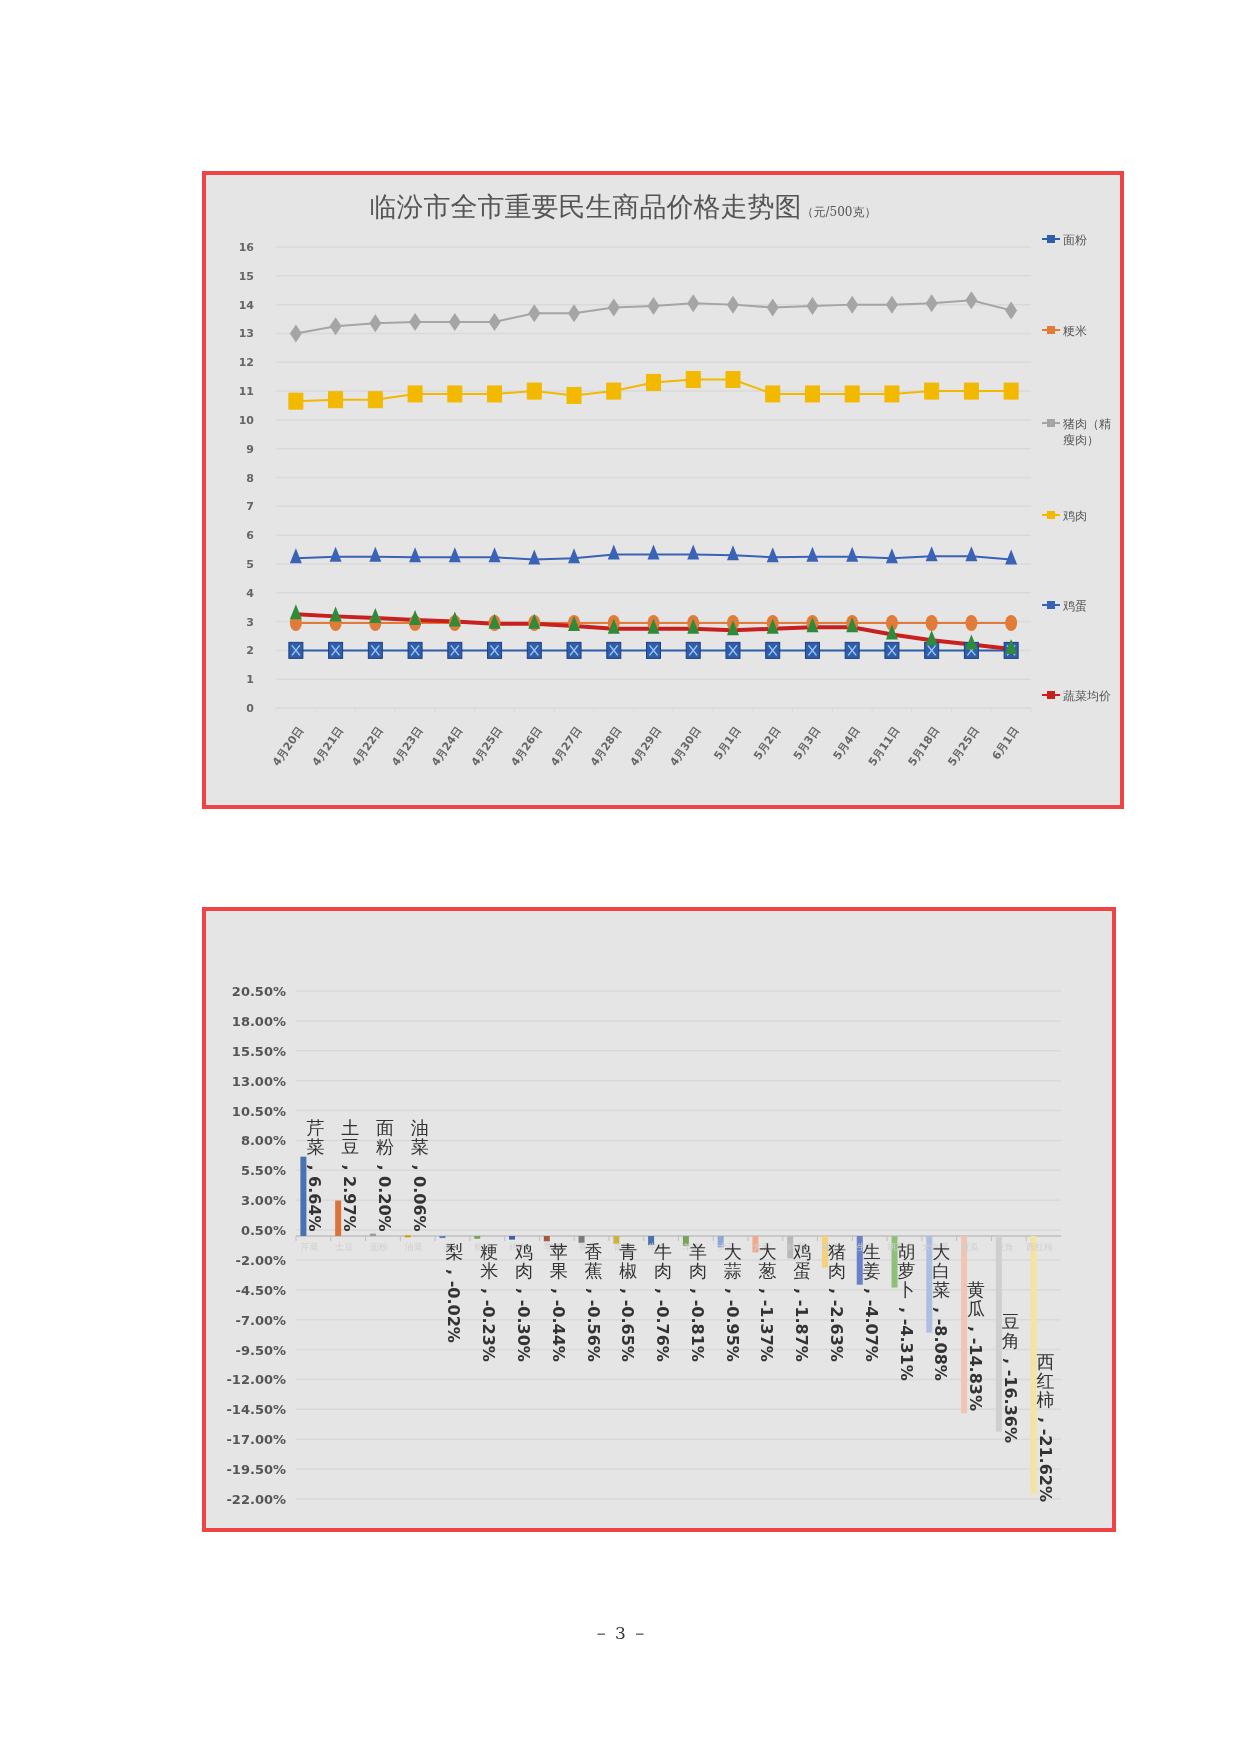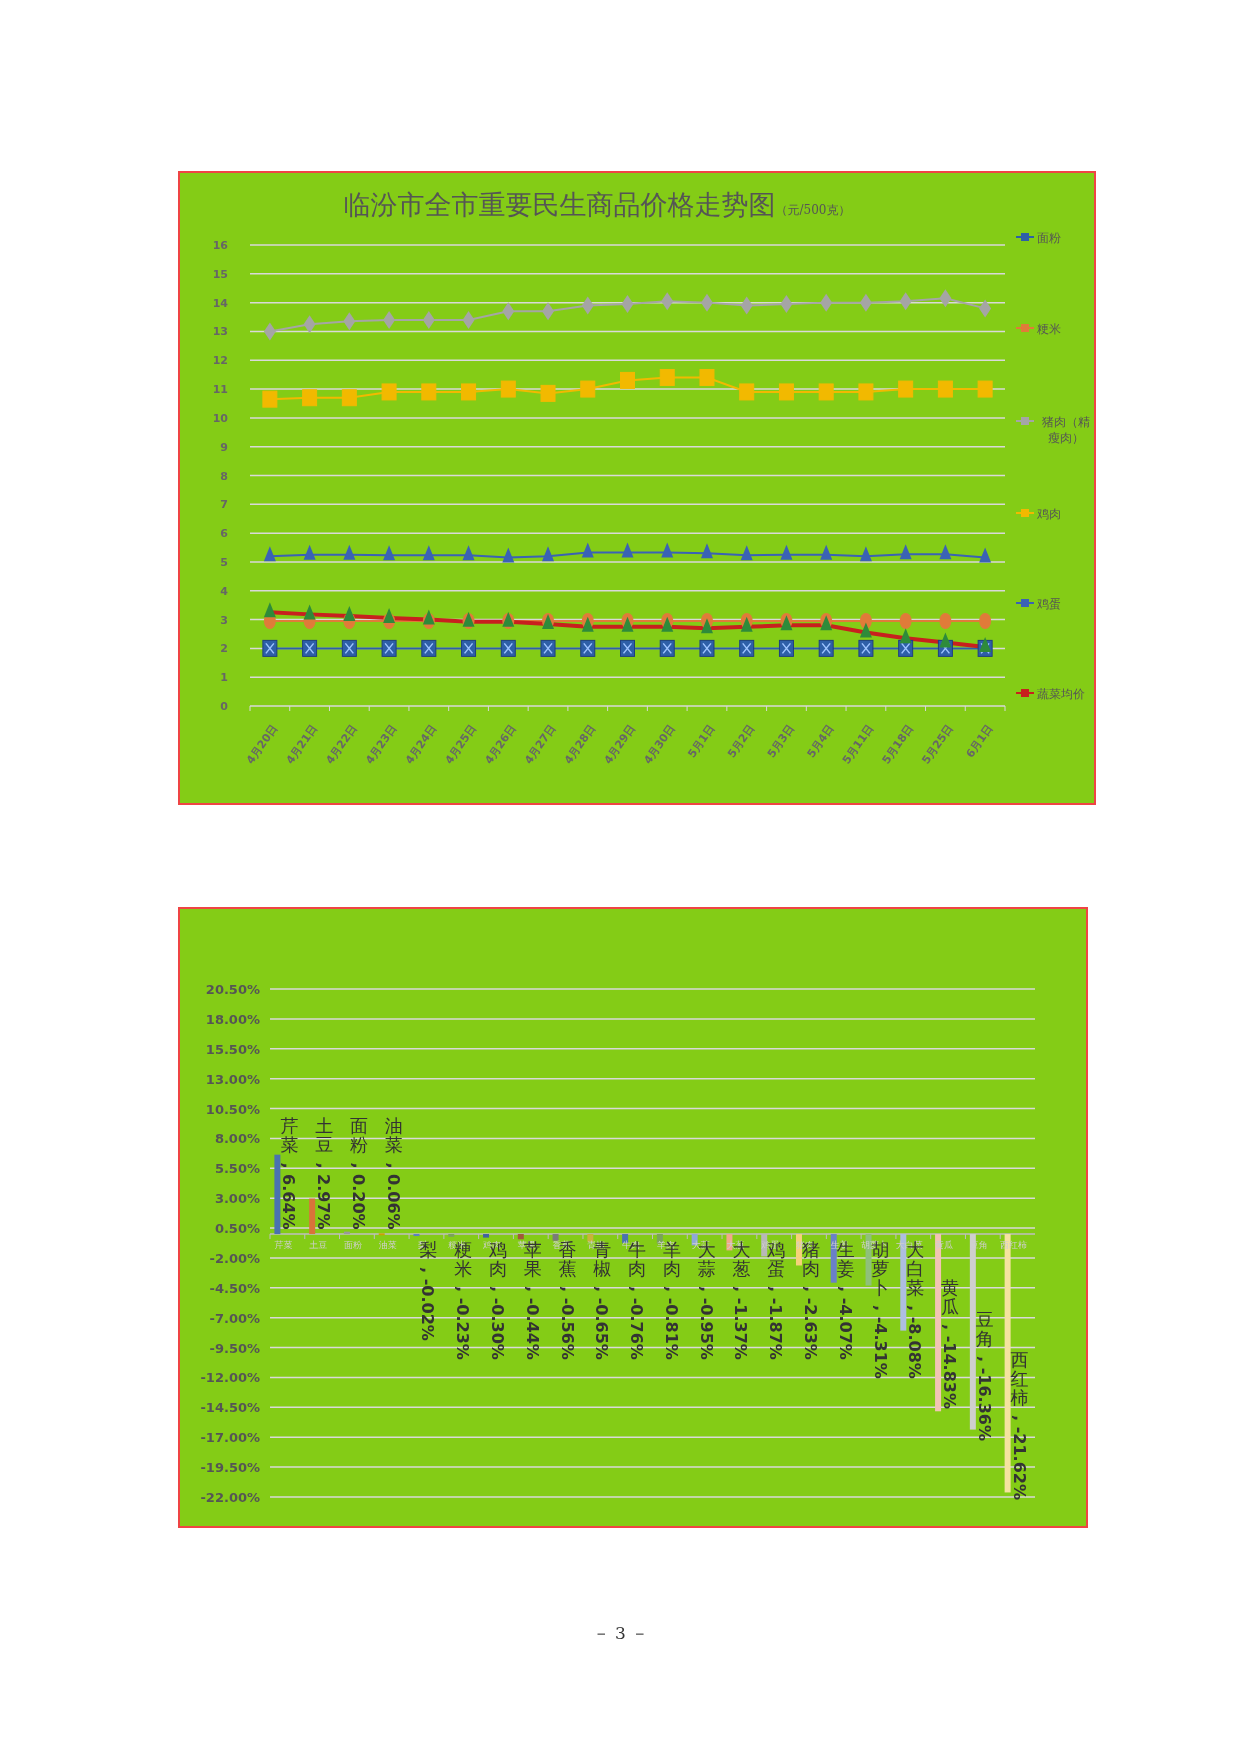--- a/index.html
+++ b/index.html
@@ -1,17 +1,17 @@
 <!DOCTYPE html>
 <html><head>
 <meta charset="utf-8">
 <style>
   html, body { margin: 0; padding: 0; background: #ffffff; }
   body { width: 1241px; height: 1755px; position: relative; overflow: hidden; font-family: "DejaVu Sans", sans-serif; }
-  .chart-box { position: absolute; border: 2px solid #ef4444; background: #84cc16; }
+  .chart-box { position: absolute; border: 4px solid #ef4444; background: #e5e5e5; margin-left: 24px; }
   #chart1 { left: 178px; top: 171px; width: 914px; height: 630px; }
   #chart2 { left: 178px; top: 907px; width: 906px; height: 617px; }
   .chart-title { position: absolute; left: 0; right: 0; text-align: center; color: #555; font-family: "DejaVu Serif", serif; }
   #chart1 .chart-title { top: 14px; font-size: 27px; letter-spacing: 0px; padding-right: 80px; }
   #chart1 .chart-title .unit { font-size: 12px; }
   #chart2 .chart-title { top: 18px; font-size: 29px; padding-left: 50px; }
   #chart2 .chart-title .unit { font-size: 16px; font-family: "DejaVu Sans", sans-serif; }
   svg text { font-family: "DejaVu Sans", sans-serif; }
   .page-number { position: absolute; left: 0; right: 0; top: 1622px; text-align: center; font-family: "DejaVu Serif", serif; font-size: 17px; color: #333; }
   .legend { position: absolute; left: 836px; top: 0; width: 80px; }
@@ -268,21 +268,21 @@
     </svg>
   <div class="legend" id="c1legend">
       <div class="legend-item" style="top: 57px;">
         <span class="swatch" style="--c: #2e5fa8;"></span>
         <span class="name">面粉</span>
       </div>
       <div class="legend-item" style="top: 148px;">
         <span class="swatch" style="--c: #e07b39;"></span>
         <span class="name">粳米</span>
       </div>
-      <div class="legend-item" style="top: 241px; text-align: center;">
+      <div class="legend-item" style="top: 241px;">
         <span class="swatch" style="--c: #a5a5a5;"></span>
         <span class="name">猪肉（精瘦肉）</span>
       </div>
       <div class="legend-item" style="top: 333px;">
         <span class="swatch" style="--c: #f2b900;"></span>
         <span class="name">鸡肉</span>
       </div>
       <div class="legend-item" style="top: 423px;">
         <span class="swatch" style="--c: #3a62b5;"></span>
         <span class="name">鸡蛋</span>

